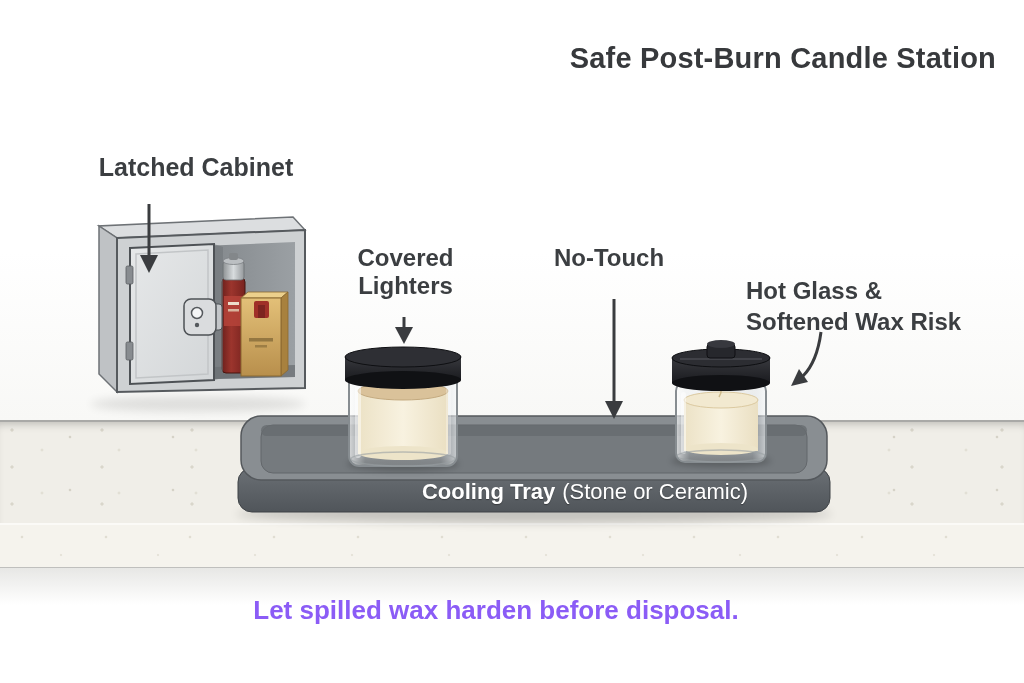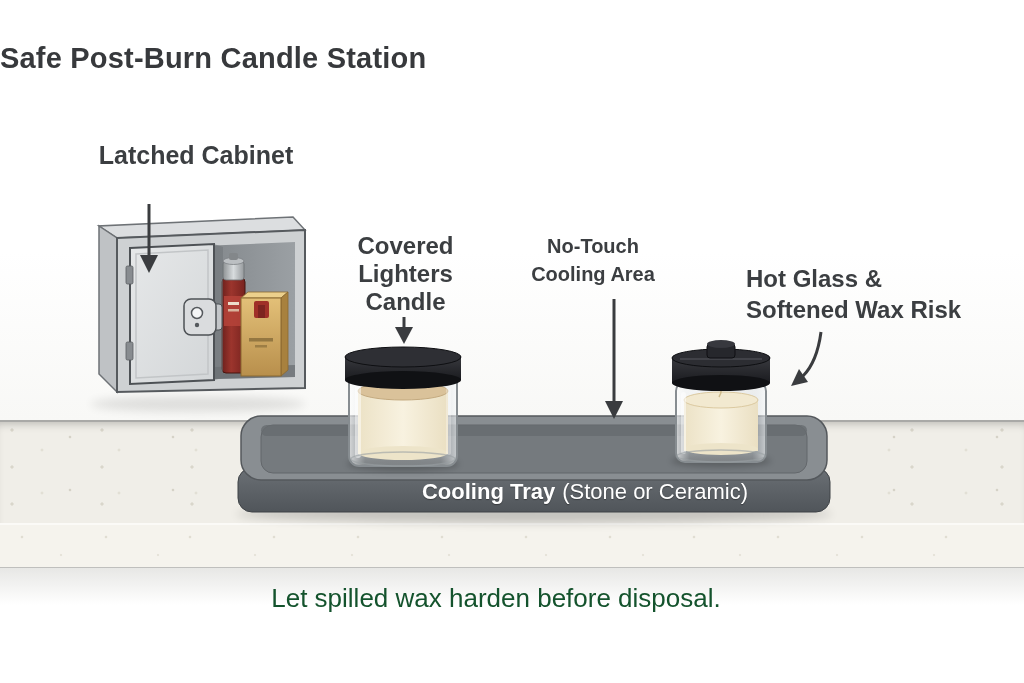--- a/index.html
+++ b/index.html
@@ -37,39 +37,39 @@
     border-top: 2px solid #fbfaf7;
     border-bottom: 3px solid #bfbfbd;
   }
   .floor {
     position: absolute; left: 0; top: 568px; width: 1024px; height: 115px;
     background: linear-gradient(#e7e7e5, #ffffff 32%);
   }
   
   .art { position: absolute; left: 0; top: 0; }
   
-  .txt { position: absolute; color: #3b3e41; }
+  .txt { position: absolute; color: #3b3e41; margin-top: 12px; }
   .title {
-    left: 0; top: 42px; width: 996px; text-align: left;
+    left: 0; top: 42px; width: 996px; text-align: right;
     font-size: 29px; font-weight: 700; letter-spacing: 0.2px; color: #37393c;
   }
   .lbl { font-weight: 700; text-align: center; }
   .cabinet-label { left: 36px;  top: 141px; width: 320px; font-size: 25px; line-height: 29px; }
   .candle-label  { left: 328px; top: 232px; width: 155px; font-size: 24px; line-height: 28px; }
-  .cooling-label { left: 488px; top: 232px; width: 210px; font-size: 20px; line-height: 28px; }
+  .cooling-label { left: 504px; top: 232px; width: 210px; font-size: 24px; line-height: 28px; }
   .risk-label    { left: 746px; top: 263px; width: 230px; font-size: 24px; line-height: 31px; text-align: left; }
   .tray-label {
-    left: 335px; top: 479px; width: 500px; text-align: center;
+    left: 335px; top: 467px; width: 500px; text-align: center;
     font-size: 22px; color: #ffffff; font-weight: 700;
     text-shadow: 0 1px 1px rgba(0,0,0,0.35);
   }
   .tray-label .rest { font-weight: 400; margin-left: 7px; }
   .footer {
     left: 0; top: 583px; width: 992px; text-align: center;
-    font-size: 26px; font-weight: 400; color: #14532d;
+    font-size: 26px; font-weight: 700; color: #8b5cf6;
   }
 </style>
 </head>
 <body>
 
 <div class="scene">
 
   <div class="wall"></div>
   <div class="counter-top"></div>
   <div class="counter-front"></div>
@@ -229,26 +229,24 @@
 
   <h1 class="txt title" style="margin:0">Safe Post-Burn Candle Station</h1>
 
   <div class="txt lbl cabinet-label">
     <div>Latched Cabinet</div>
   </div>
 
   <div class="txt lbl candle-label">
     <div>Covered</div>
     <div>Lighters</div>
-    <div>Candle</div>
   </div>
 
   <div class="txt lbl cooling-label">
     <div>No-Touch</div>
-    <div>Cooling Area</div>
   </div>
 
   <div class="txt lbl risk-label">
     <div>Hot Glass &amp;</div>
     <div>Softened Wax Risk</div>
   </div>
 
   <div class="txt tray-label">
     <span class="bold">Cooling Tray</span><span class="rest">(Stone or Ceramic)</span>
   </div>

